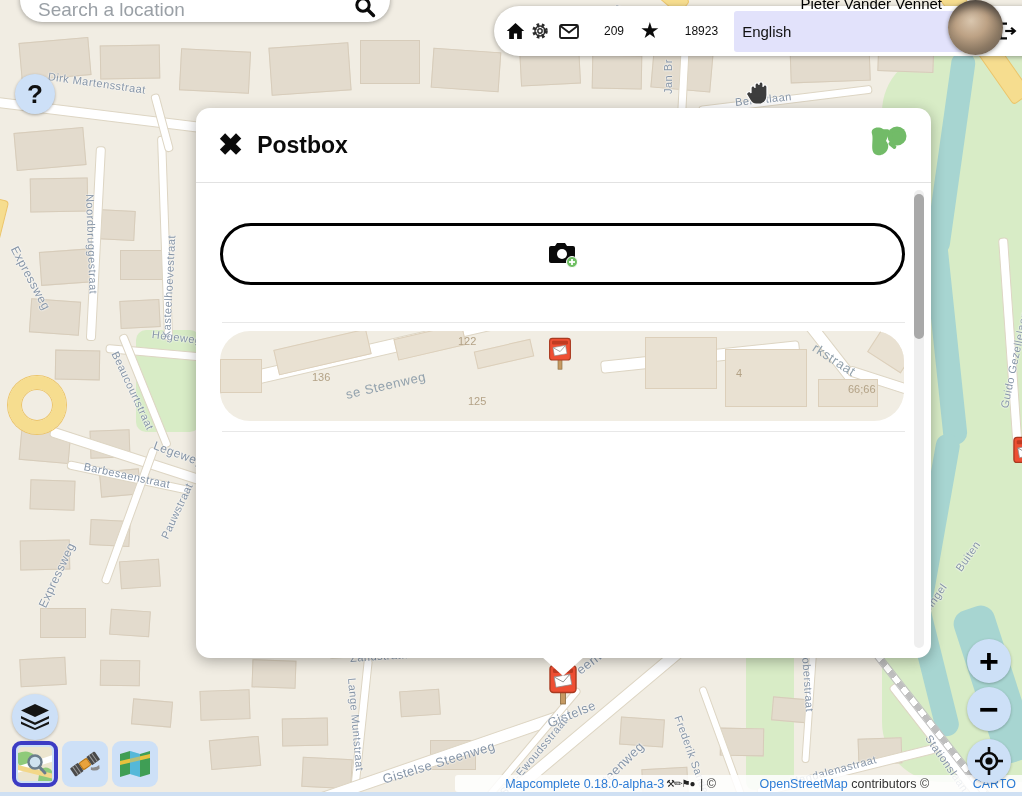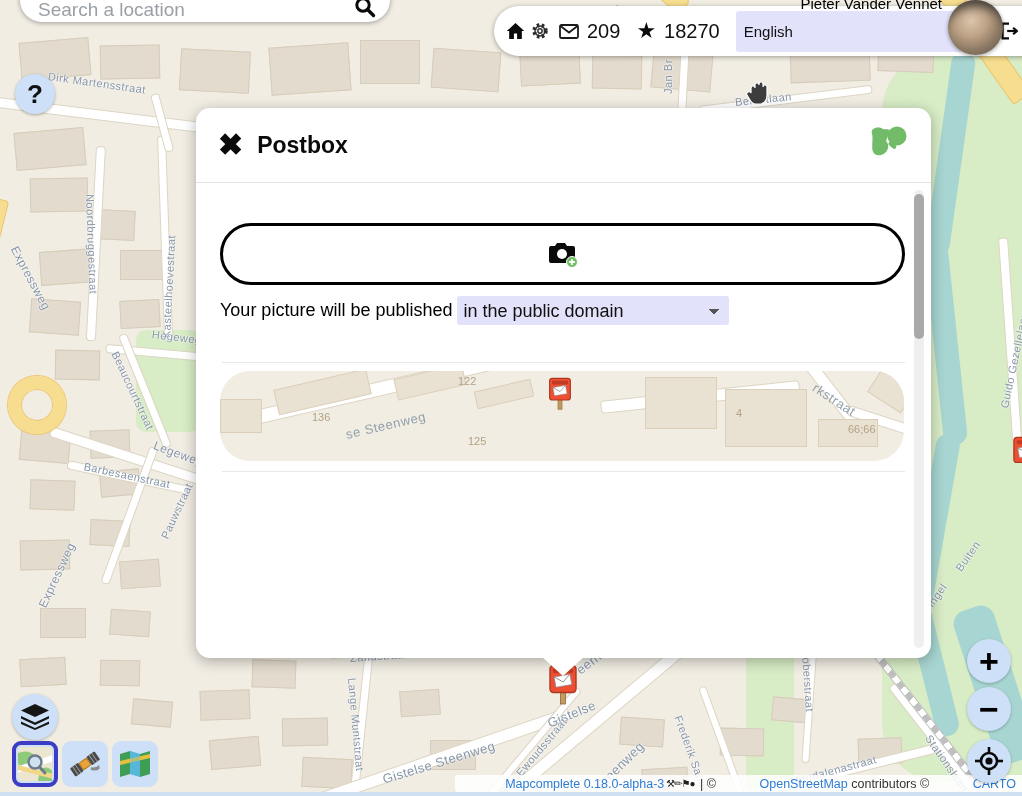--- a/index.html
+++ b/index.html
@@ -24,21 +24,21 @@
   
   #searchbar{position:absolute;left:20px;top:-22px;width:370px;height:44px;background:#fff;
     border-radius:22px;box-shadow:0 1px 5px rgba(0,0,0,.35);z-index:40;}
   #searchbar input{position:absolute;left:16px;top:20px;width:300px;border:none;outline:none;
     font-size:19px;color:#444;background:transparent;font-family:inherit;}
   #searchbar input::placeholder{color:#9aa0a6;}
   #search-glass{position:absolute;right:14px;top:18px;cursor:pointer;}
   #topright{position:absolute;left:494px;top:6px;right:-30px;height:50px;background:#fff;
     border-radius:25px;box-shadow:0 1px 5px rgba(0,0,0,.35);z-index:40;display:flex;align-items:center;
     padding-left:12px;gap:6px;}
-  #topright .cnt{font-size:20px;color:#111;margin-left:2px;}
+  #topright .cnt{font-size:12px;color:#111;margin-left:19px;}
   .iconbtn{display:flex;align-items:center;cursor:pointer;}
   #lang-select{width:250px;height:41px;background:#e2e2fb;border:none;border-radius:3px;
     font-size:15px;color:#111;padding:0 8px;margin-left:10px;font-family:inherit;appearance:none;
     background-image:linear-gradient(45deg,transparent 49%,#555 50%),linear-gradient(135deg,#555 50%,transparent 51%);
     background-position:right 14px top 12px,right 9px top 12px;background-size:5px 5px;background-repeat:no-repeat;}
   #username{position:absolute;top:-5px;right:80px;font-size:15px;color:#000;z-index:41;white-space:nowrap;}
   #avatar{position:absolute;left:948px;top:0px;width:55px;height:55px;border-radius:50%;z-index:42;
     background:radial-gradient(circle at 42% 38%,#d9c6ae 0%,#bda285 34%,#8d7a64 62%,#57504a 100%);
     box-shadow:0 1px 4px rgba(0,0,0,.4), inset 0 14px 10px -8px #4a443e;cursor:pointer;}
   #help{position:absolute;left:15px;top:74px;width:40px;height:40px;border-radius:50%;background:#cde0f7;
@@ -256,21 +256,21 @@
     </svg>
   </span>
   <span class="iconbtn" style="margin-left:4px;">
     <svg width="20" height="15" viewBox="0 0 20 15">
       <rect x="1" y="1" width="18" height="13" rx="1.5" fill="none" stroke="#1a1a1a" stroke-width="1.8"></rect>
       <path d="M1.5 2 L10 8.5 L18.5 2" fill="none" stroke="#1a1a1a" stroke-width="1.8"></path>
     </svg>
   </span>
   <span class="cnt">209</span>
   <span class="iconbtn" style="margin-left:10px;font-size:22px;color:#0a0a0a;">★</span>
-  <span class="cnt">18270</span>
+  <span class="cnt">18923</span>
   <select id="lang-select">
     <option>English</option>
   </select>
   <span class="iconbtn" style="margin-left:6px;">
     <svg width="22" height="22" viewBox="0 0 24 24">
       <path d="M12 4 H5 V20 H12" fill="none" stroke="#0a0a0a" stroke-width="2.4"></path>
       <line x1="10" y1="12" x2="20" y2="12" stroke="#0a0a0a" stroke-width="2.4"></line>
       <path d="M16.5 8.5 L20.5 12 L16.5 15.5" fill="none" stroke="#0a0a0a" stroke-width="2.4"></path>
     </svg>
   </span>
@@ -300,26 +300,20 @@
     <svg width="32" height="27" viewBox="0 0 32 27">
       <path d="M2 5 h6 l2-3 h8 l2 3 h6 q2 0 2 2 v13 q0 2-2 2 h-22 q-2 0-2-2 v-13 q0-2 2-2 z" fill="#0a0a0a"></path>
       <circle cx="15" cy="13" r="5" fill="#fff"></circle>
       <circle cx="25" cy="21" r="5.5" fill="#6fbf63" stroke="#fff" stroke-width="1"></circle>
       <line x1="25" y1="18" x2="25" y2="24" stroke="#fff" stroke-width="1.8"></line>
       <line x1="22" y1="21" x2="28" y2="21" stroke="#fff" stroke-width="1.8"></line>
     </svg>
   </div>
 
 
-  <div id="publish-row">
-    <span>Your picture will be published</span>
-    <select id="license-select">
-      <option>in the public domain</option>
-    </select>
-  </div>
 
   <div class="divider inner" style="margin-top:37px;"></div>
 
   <div id="mm">
     <div id="mm-decor">
         <div class="road w" style="left: -30px; top: 54px; width: 430px; height: 15px; transform: rotate(-13deg);"></div>
         <div class="road w" style="left: 380px; top: 30px; width: 200px; height: 13px; transform: rotate(-6deg);"></div>
         <div class="road w" style="left: 560px; top: -34px; width: 13px; height: 125px; transform: rotate(-38deg);"></div>
         <div class="road w" style="left: 630px; top: 34px; width: 120px; height: 11px; transform: rotate(18deg);"></div>
         <div class="bld" style="left: 55px; top: 8px; width: 95px; height: 26px; transform: rotate(-13deg); border: 1px solid rgb(220, 207, 186); background: rgb(233, 225, 210);"></div>

